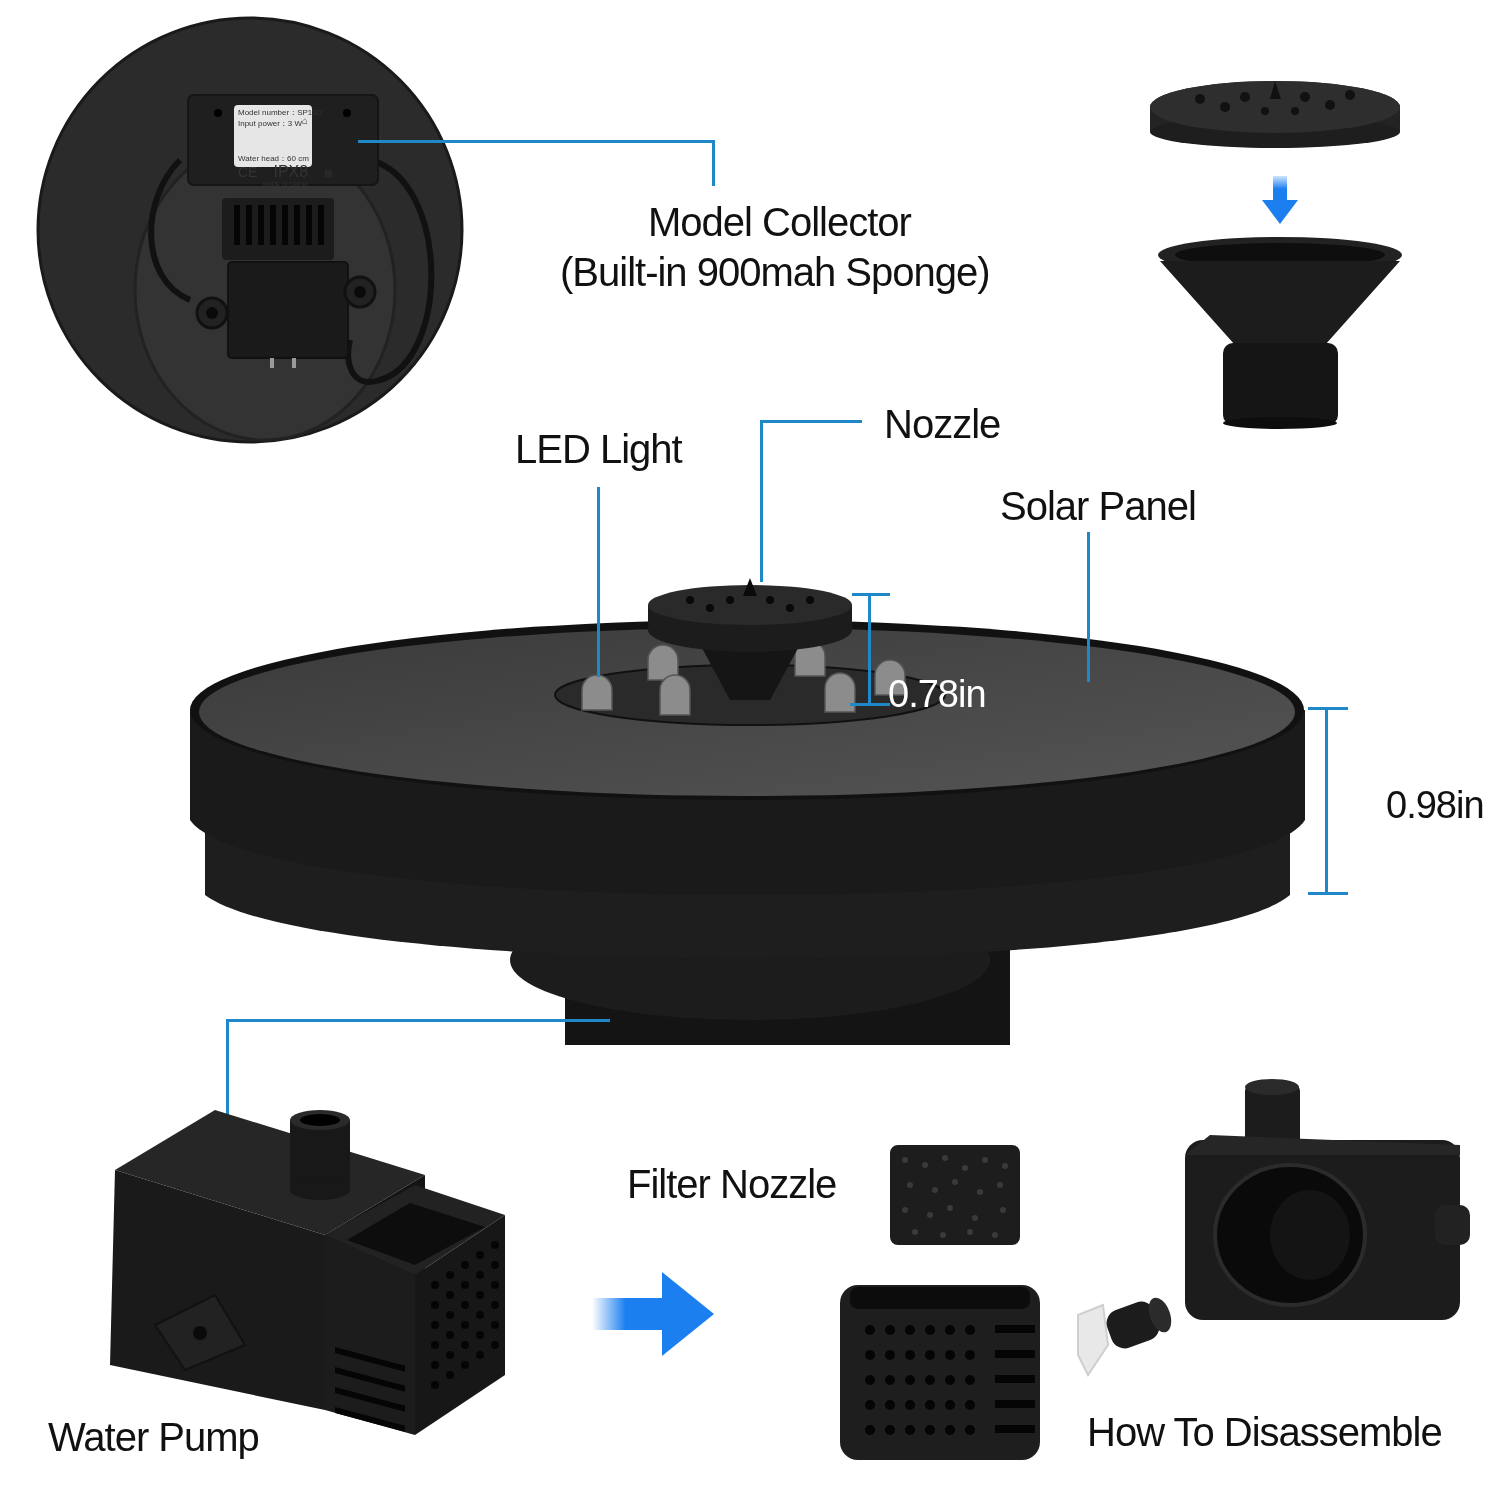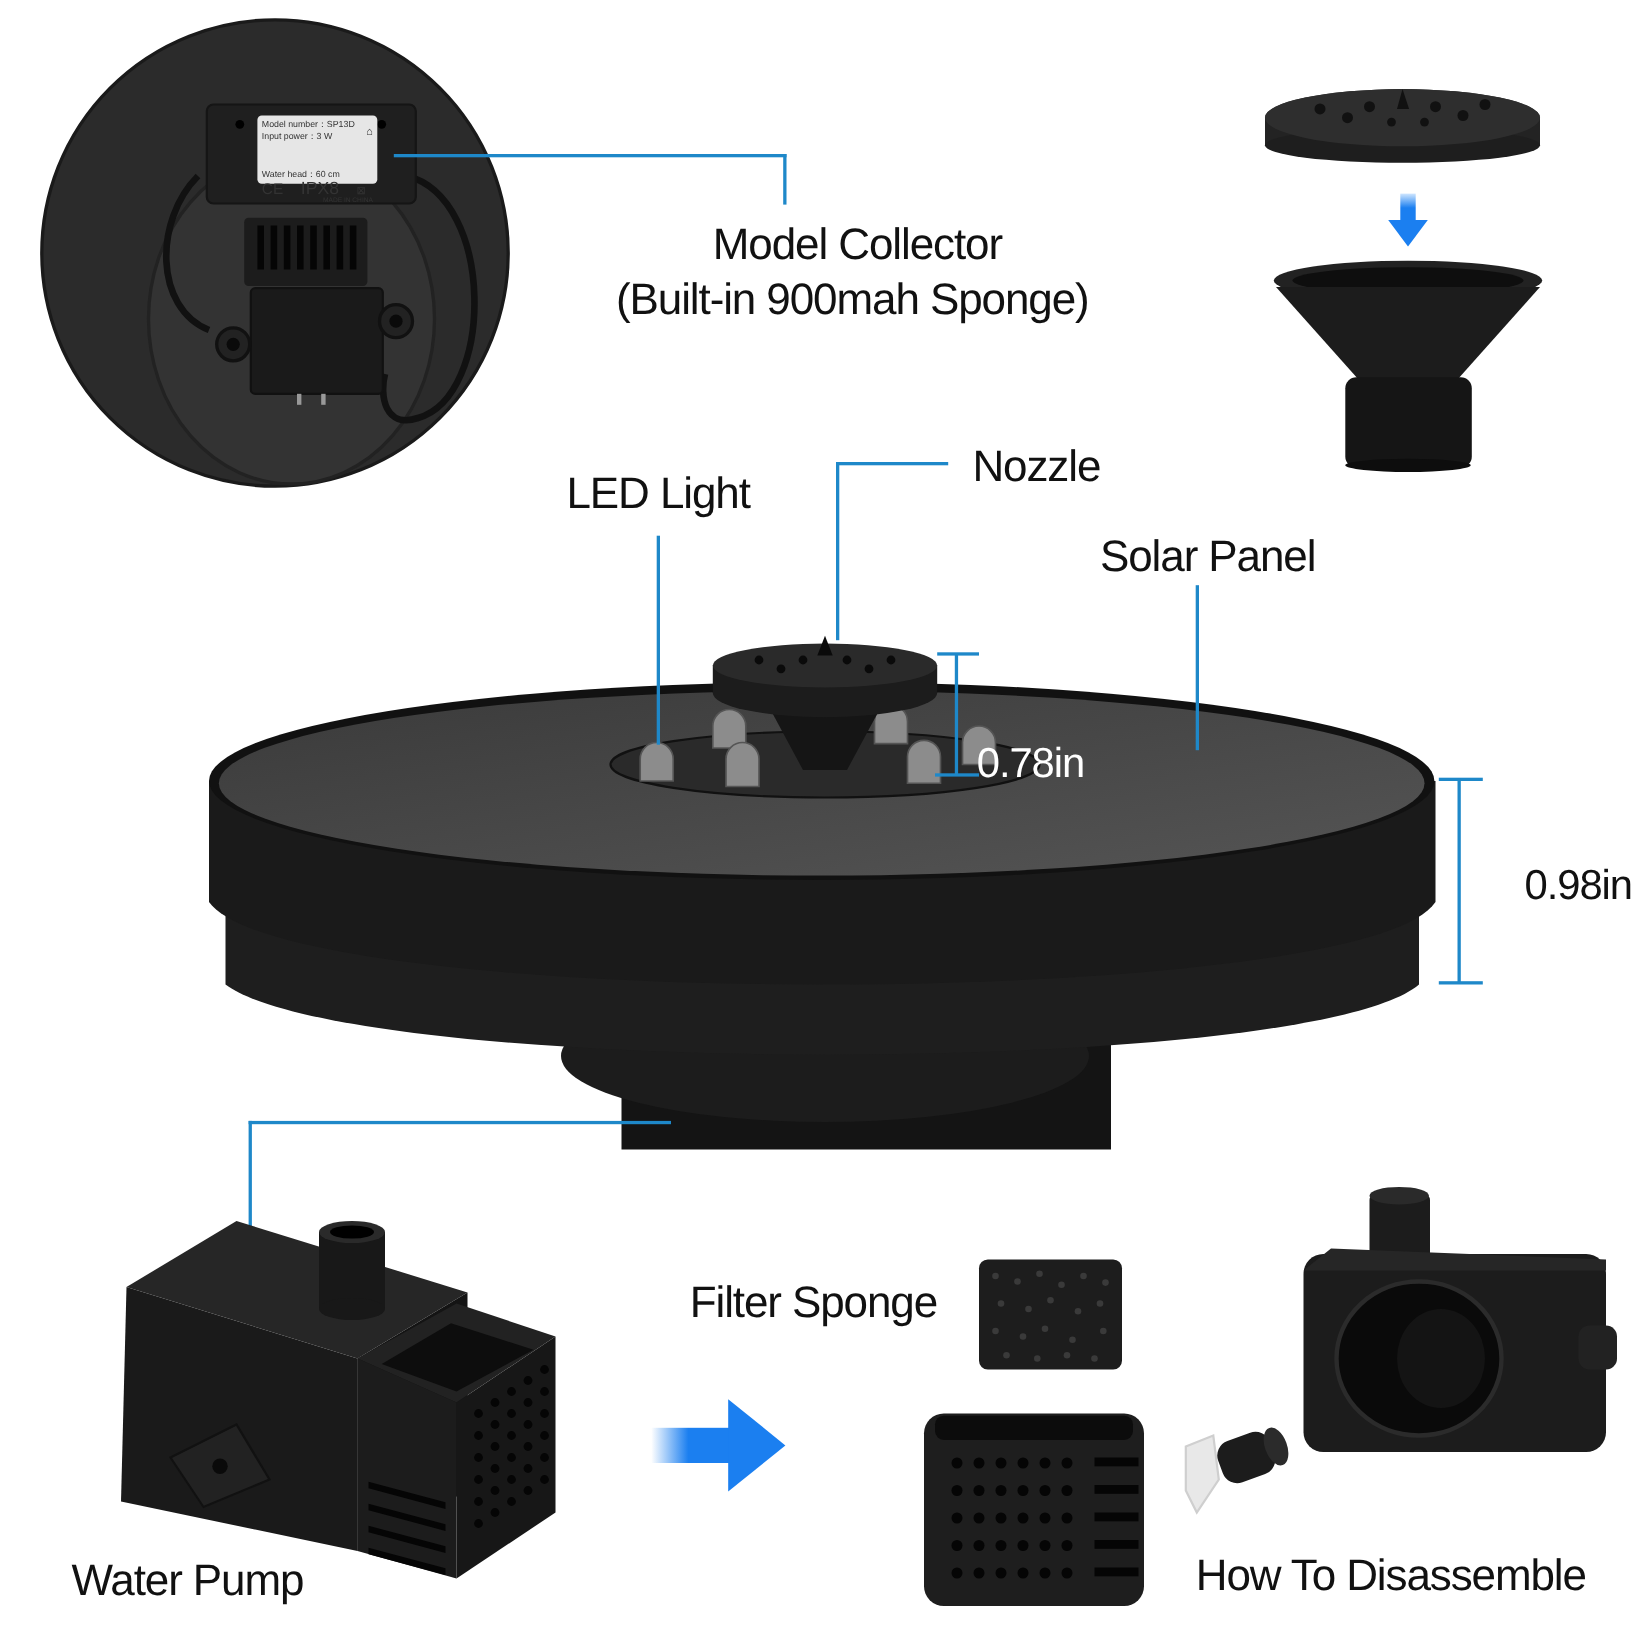--- a/index.html
+++ b/index.html
@@ -42,21 +42,21 @@
     <rect x="228" y="262" width="120" height="96" rx="4" fill="#1a1a1a" stroke="#111" stroke-width="2"></rect>
 
     <circle cx="212" cy="313" r="15" fill="#222" stroke="#111" stroke-width="3"></circle>
     <circle cx="212" cy="313" r="6" fill="#0a0a0a"></circle>
     <circle cx="360" cy="292" r="15" fill="#222" stroke="#111" stroke-width="3"></circle>
     <circle cx="360" cy="292" r="6" fill="#0a0a0a"></circle>
     <rect x="270" y="358" width="4" height="10" fill="#999"></rect>
       <rect x="292" y="358" width="4" height="10" fill="#999"></rect>
   </svg>
 
-  <div class="abs" style="left:234px;top:105px;width:109px;height:62px;background:#e6e6e6;border-radius:4px;padding:2px 4px;font-family:'Liberation Sans',sans-serif;color:#333;">
+  <div class="abs" style="left:234px;top:105px;width:78px;height:62px;background:#e6e6e6;border-radius:4px;padding:2px 4px;font-family:'Liberation Sans',sans-serif;color:#333;">
     <div style="font-size:8px;line-height:11px;white-space:nowrap;">Model number：SP13D</div>
     <div style="font-size:8px;line-height:11px;white-space:nowrap;">Input power：3 W</div>
     <div style="font-size:8px;line-height:11px;white-space:nowrap;margin-top:24px;">Water head：60 cm</div>
     <div style="display:flex;align-items:baseline;gap:16px;">
       <span style="font-size:14px;line-height:15px;">CE</span>
       <span style="font-size:16px;line-height:15px;text-align:right;">IPX8</span>
       <span style="font-size:10px;">⊠</span>
     </div>
     <div style="font-size:6px;line-height:8px;text-align:right;">MADE IN CHINA</div>
     <span class="abs" style="right:4px;top:10px;font-size:10px;">⌂</span>
@@ -228,37 +228,37 @@
     </g>
 
     <rect x="205" y="15" width="60" height="70" fill="#181818"></rect>
     <ellipse cx="235" cy="85" rx="30" ry="10" fill="#181818"></ellipse>
     <ellipse cx="235" cy="15" rx="30" ry="10" fill="#2a2a2a"></ellipse>
     <ellipse cx="235" cy="15" rx="20" ry="6" fill="#000"></ellipse>
 
     <path d="M70 220 L130 190 L160 240 L100 265 Z" fill="#222" stroke="#111" stroke-width="2"></path>
     <circle cx="115" cy="228" r="7" fill="#0a0a0a"></circle>
   </svg>
-  <div class="label" style="left:65px;top:1413px;">Water Pump</div>
+  <div class="label" style="left:48px;top:1413px;">Water Pump</div>
 </div>
 
 <div>
   <svg style="left:592px;top:1272px;" width="125" height="85">
     <defs>
       <linearGradient id="gright" x1="0" y1="0" x2="1" y2="0">
         <stop offset="0" stop-color="#ffffff"></stop>
           <stop offset="0.45" stop-color="#1b7ff0"></stop>
           <stop offset="1" stop-color="#1b7ff0"></stop>
       </linearGradient>
     </defs>
     <rect x="0" y="26" width="75" height="32" fill="url(#gright)"></rect>
     <path d="M70 0 L122 42 L70 84 Z" fill="#1b7ff0"></path>
   </svg>
 
-  <div class="label" style="left:627px;top:1160px;">Filter Sponge</div>
+  <div class="label" style="left:627px;top:1160px;">Filter Nozzle</div>
 
   <svg style="left:885px;top:1140px;" width="140" height="110">
     <rect x="5" y="5" width="130" height="100" rx="8" fill="#1d1d1d"></rect>
     <g fill="#3a3a3a">
       <circle cx="20" cy="20" r="3"></circle>
         <circle cx="40" cy="25" r="3"></circle>
         <circle cx="60" cy="18" r="3"></circle>
         <circle cx="80" cy="28" r="3"></circle>
         <circle cx="100" cy="20" r="3"></circle>
         <circle cx="120" cy="26" r="3"></circle>

